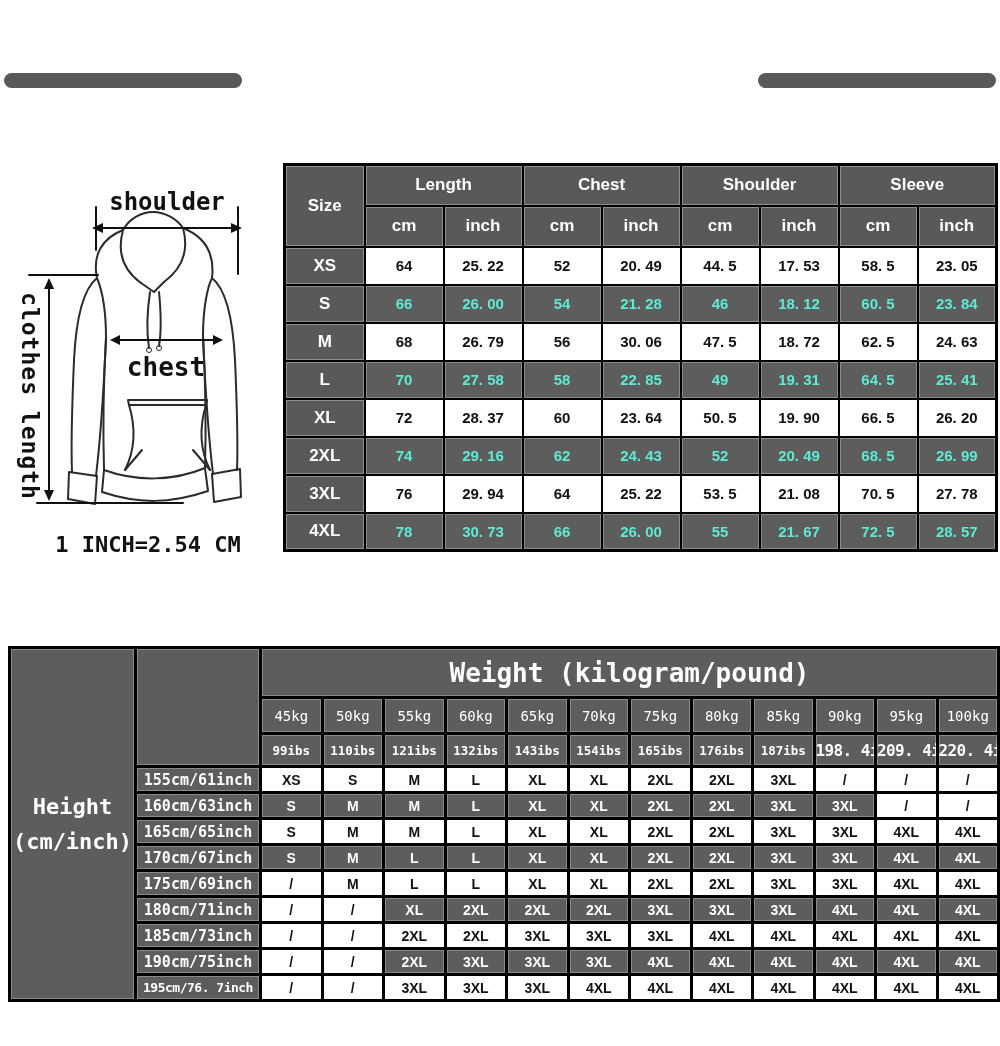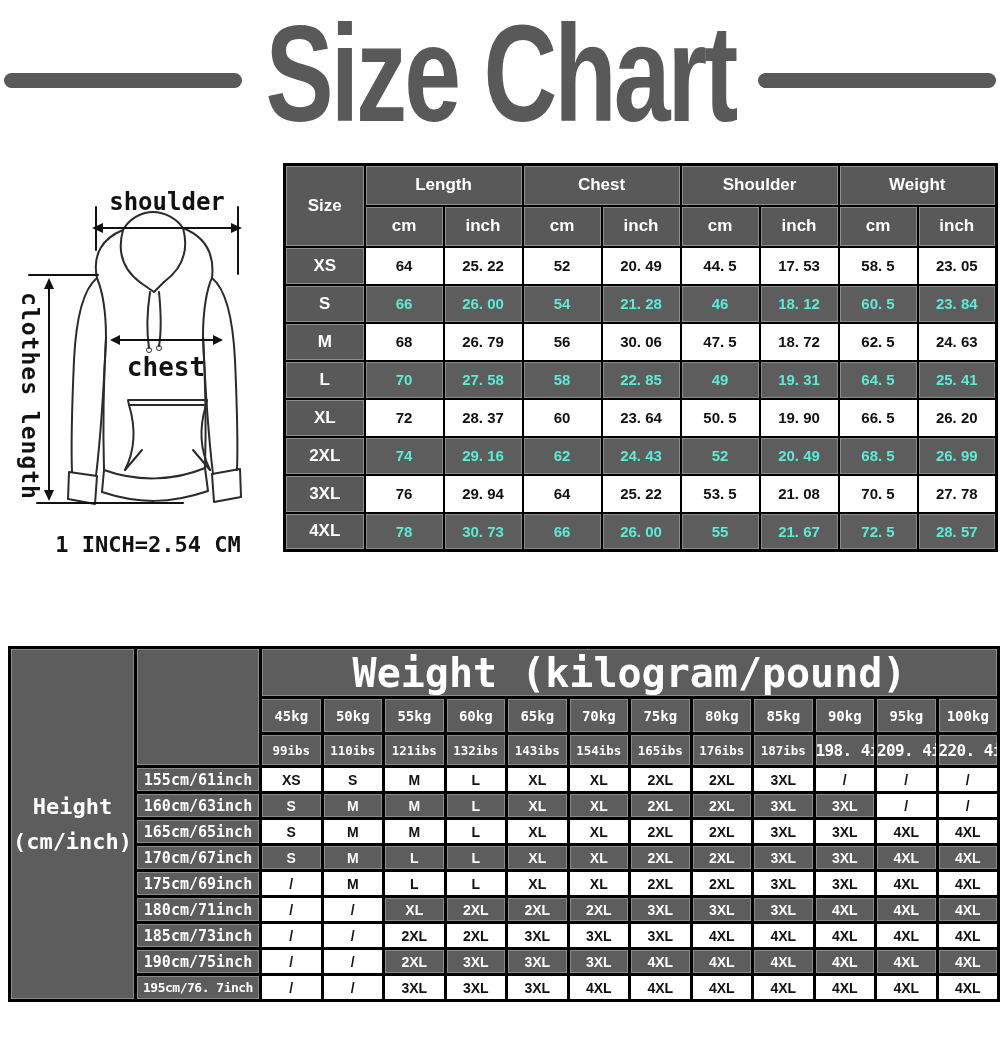--- a/index.html
+++ b/index.html
@@ -42,40 +42,37 @@
   #t2{position:absolute;left:8px;top:646px;width:989px;border-collapse:collapse;
       table-layout:fixed;border:3px solid #000;}
   #t2 th,#t2 td{border:3px solid #000;text-align:center;vertical-align:middle;
       white-space:nowrap;overflow:hidden;padding:0;}
   #t2 .r-title{height:50px;}
   #t2 .r-kg{height:36px;}
   #t2 .r-lb{height:33px;}
   #t2 tbody tr{height:26px;}
   .mono{font-family:"DejaVu Sans Mono",monospace;}
   .hdrh{font-size:22px;font-weight:bold;line-height:1.6;}
-  .wtitle{font-size:40px;font-weight:bold;margin-left:39px;}
-  .kg{font-size:14px;font-weight:bold;margin-left:22px;}
+  .wtitle{font-size:26px;font-weight:bold;margin-left:39px;}
+  .kg{font-size:14px;font-weight:normal;margin-left:22px;}
   .lb{font-size:12.5px;font-weight:bold;margin-left:36px;}
   .lb.tight{font-size:16px;letter-spacing:-0.6px;}
   .hcell{font-size:15px;font-weight:bold;}
   .hcell.tight{font-size:13px;letter-spacing:-0.5px;}
   #t2 td.sz{font-size:14px;font-weight:bold;}
   .wcell{background:#fff;color:#111;}
   .gcell{background:#5d5d5d;color:#fff;box-shadow:inset 0 0 0 1px #8a8a8a;}
 </style>
 </head>
 <body>
 
 <div id="page">
 
   <div class="title-bar" id="bar-left"></div>
   <div class="title-bar" id="bar-right"></div>
-  <div class="big-heading" id="main-title">
-    <span class="squeeze">Size Chart</span>
-  </div>
 
   <svg id="diagram" viewBox="0 0 283 398">
 
     <path d="M95,116 C90,92 101,76 121,68 C127,57 139,50 151,50 C163,50 175,57 181,66 C201,74 213,90 210,116"></path>
     <path d="M121,68 C115,90 121,108 139,121"></path>
     <path d="M181,66 C187,88 181,106 162,120"></path>
     <path d="M139,121 L152,130 L162,120"></path>
 
     <path d="M148,130 C145,150 144,166 147,186"></path>
     <path d="M157,130 C159,150 160,166 157,184"></path>
@@ -132,21 +129,21 @@
         <col style="width:79px">
         <col style="width:79px">
         <col style="width:79px">
     </colgroup>
     <thead>
       <tr>
         <th class="gh" rowspan="2">Size</th>
         <th class="gh" colspan="2">Length</th>
         <th class="gh" colspan="2">Chest</th>
         <th class="gh" colspan="2">Shoulder</th>
-        <th class="gh" colspan="2">Weight</th>
+        <th class="gh" colspan="2">Sleeve</th>
       </tr>
       <tr>
         <th class="gh">cm</th>
         <th class="gh">inch</th>
         <th class="gh">cm</th>
         <th class="gh">inch</th>
         <th class="gh">cm</th>
         <th class="gh">inch</th>
         <th class="gh">cm</th>
         <th class="gh">inch</th>

